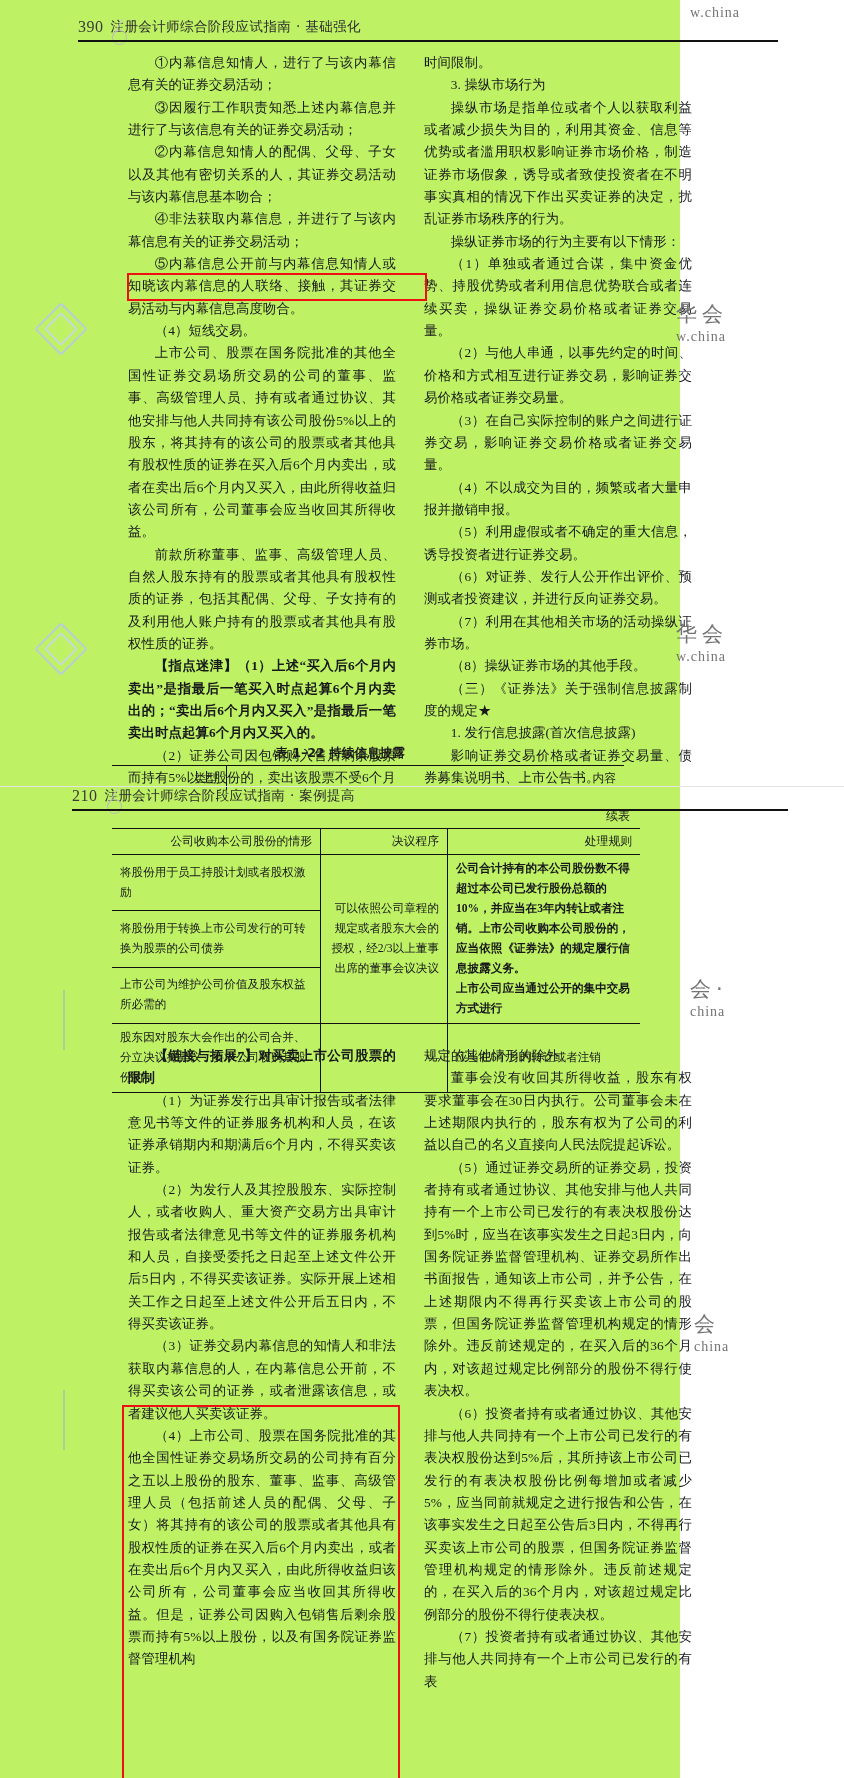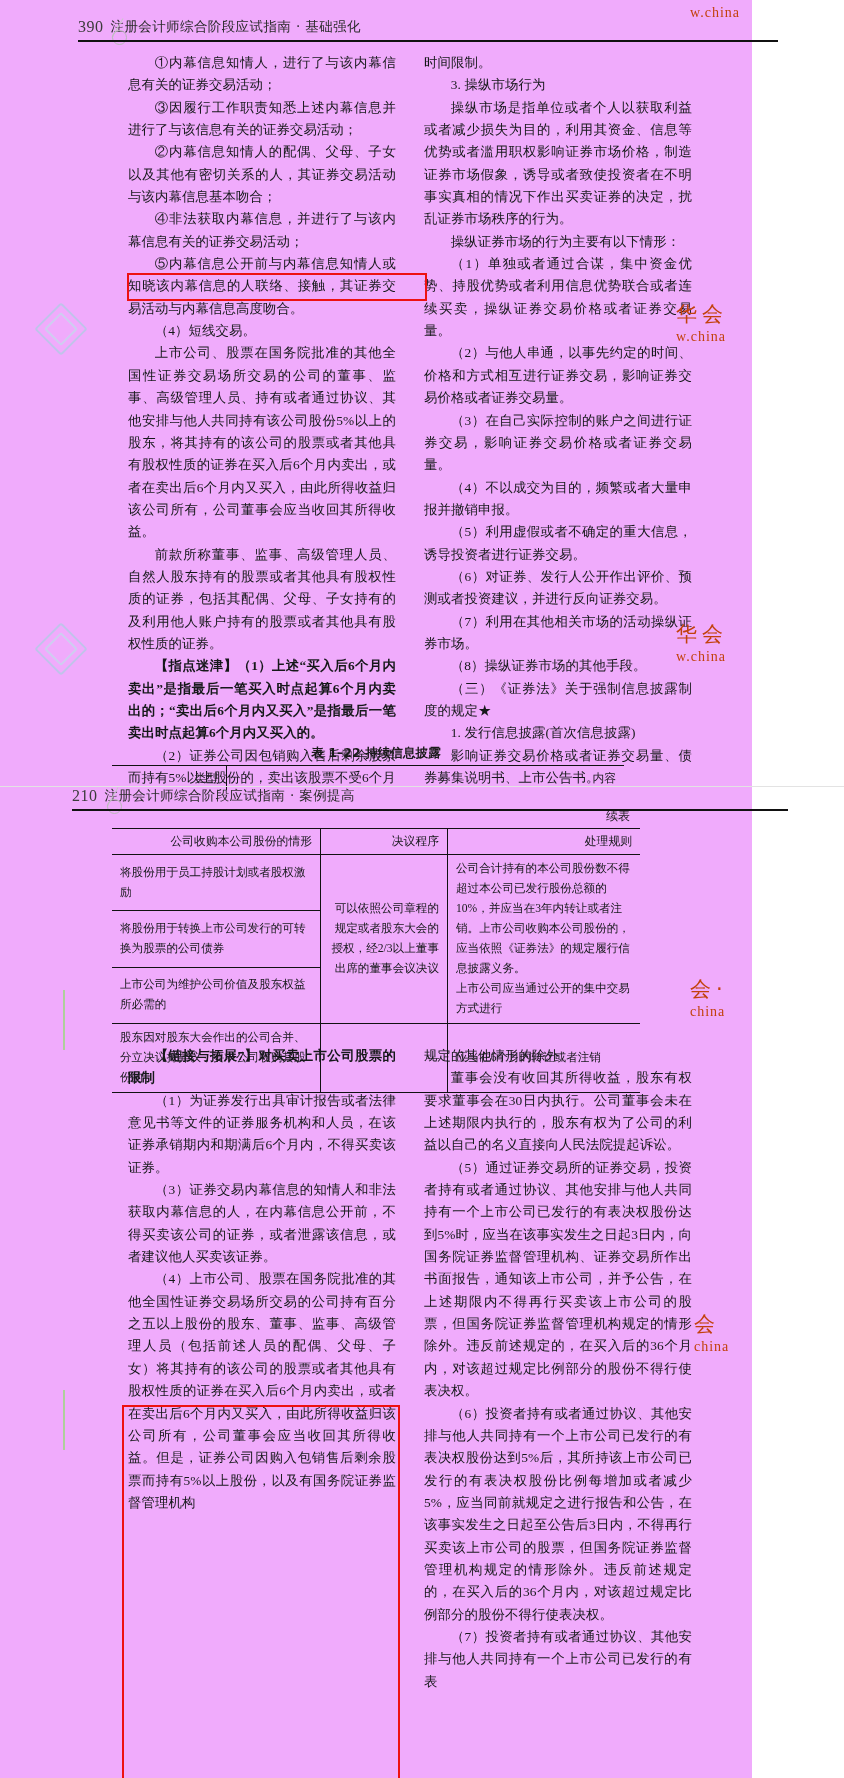--- a/index.html
+++ b/index.html
@@ -1,21 +1,21 @@
 <!DOCTYPE html>
 <html><head>
 <meta charset="utf-8">
 <style>
   html,body{margin:0;padding:0;background:#ffffff;}
   body{
     width:844px;height:1778px;position:relative;overflow:hidden;
     font-family:"Liberation Serif","DejaVu Serif",serif;
     color:#1a1a1a;
   }
-  .page{position:absolute;left:0;width:752px;background:#f0abfc;}
+  .page{position:absolute;left:0;width:680px;background:#bef264;}
   .page1{top:0;height:790px;}
   .page2{top:790px;height:988px;}
 
   
   .runhead{position:absolute;display:flex;align-items:flex-end;gap:7px;}
   .runhead .pnum{
     font-family:"Liberation Serif","DejaVu Serif",serif;
     font-size:16px;color:#3b3b3b;letter-spacing:.5px;
   }
   .runhead .rtitle{
@@ -68,21 +68,21 @@
 
   .contab{
     position:absolute;text-align:right;font-size:12px;
     font-family:"DejaVu Sans","Liberation Sans",sans-serif;
   }
 
   
   .redbox{position:absolute;border:2.5px solid #ee1111;box-sizing:border-box;pointer-events:none;}
 
   
-  .wm{position:absolute;color:#c2410c;pointer-events:none;user-select:none;white-space:nowrap;}
+  .wm{position:absolute;color:#737373;pointer-events:none;user-select:none;white-space:nowrap;}
   .wm .l1{font-size:21px;font-family:"DejaVu Sans","Liberation Sans",sans-serif;letter-spacing:5px;}
   .wm .l2{font-size:14px;font-family:"Liberation Serif","DejaVu Serif",serif;letter-spacing:1px;margin-top:1px;}
   .wmlogo{
     position:absolute;width:34px;height:34px;
     border:2px solid #b9c7e8;transform:rotate(45deg);
     border-radius:3px;opacity:.85;
   }
   .wmlogo:after{
     content:"";position:absolute;left:5px;top:5px;width:20px;height:20px;
     border:2px solid #c9d4ee;border-radius:2px;
@@ -182,40 +182,41 @@
       <tr>
         <td class="ctr vline" style="width:192px;">公司收购本公司股份的情形</td>
         <td class="ctr vline" style="width:110px;">决议程序</td>
         <td class="ctr">处理规则</td>
       </tr>
     </thead>
     <tbody>
       <tr>
         <td class="vline t2cell" style="border-bottom:none;height:46px;">将股份用于员工持股计划或者股权激励</td>
         <td class="vline t2cell ctr" rowspan="3">可以依照公司章程的规定或者股东大会的授权，经2/3以上董事出席的董事会议决议</td>
-        <td class="t2cell" rowspan="3" style="white-space:pre-line;">公司合计持有的本公司股份数不得超过本公司已发行股份总额的10%，并应当在3年内转让或者注销。上市公司收购本公司股份的，应当依照《证券法》的规定履行信息披露义务。
+        <td class="t2cell" rowspan="3" style="white-space:pre-line;font-weight:bold;">公司合计持有的本公司股份数不得超过本公司已发行股份总额的10%，并应当在3年内转让或者注销。上市公司收购本公司股份的，应当依照《证券法》的规定履行信息披露义务。
 上市公司应当通过公开的集中交易方式进行</td>
       </tr>
       <tr>
         <td class="vline t2cell" style="border-bottom:none;height:46px;">将股份用于转换上市公司发行的可转换为股票的公司债券</td>
       </tr>
       <tr>
         <td class="vline t2cell" style="height:46px;font-family:Liberation Serif, serif;">上市公司为维护公司价值及股东权益所必需的</td>
       </tr>
       <tr>
         <td class="vline t2cell" style="height:54px;">股东因对股东大会作出的公司合并、分立决议持异议，要求公司收购其股份的</td>
         <td class="vline t2cell ctr">—</td>
         <td class="t2cell">应当在6个月内转让或者注销</td>
       </tr>
     </tbody>
   </table>
 
   <div class="col" style="left:128px;top:255px;">
     <p class="ind bold">【链接与拓展7】对买卖上市公司股票的限制</p>
     <p class="ind">（1）为证券发行出具审计报告或者法律意见书等文件的证券服务机构和人员，在该证券承销期内和期满后6个月内，不得买卖该证券。</p>
+    <p class="ind">（2）为发行人及其控股股东、实际控制人，或者收购人、重大资产交易方出具审计报告或者法律意见书等文件的证券服务机构和人员，自接受委托之日起至上述文件公开后5日内，不得买卖该证券。实际开展上述相关工作之日起至上述文件公开后五日内，不得买卖该证券。</p>
     <p class="ind">（3）证券交易内幕信息的知情人和非法获取内幕信息的人，在内幕信息公开前，不得买卖该公司的证券，或者泄露该信息，或者建议他人买卖该证券。</p>
     <p class="ind">（4）上市公司、股票在国务院批准的其他全国性证券交易场所交易的公司持有百分之五以上股份的股东、董事、监事、高级管理人员（包括前述人员的配偶、父母、子女）将其持有的该公司的股票或者其他具有股权性质的证券在买入后6个月内卖出，或者在卖出后6个月内又买入，由此所得收益归该公司所有，公司董事会应当收回其所得收益。但是，证券公司因购入包销售后剩余股票而持有5%以上股份，以及有国务院证券监督管理机构</p>
   </div>
 
   <div class="col" style="left:424px;top:255px;">
     <p>规定的其他情形的除外。</p>
     <p class="ind">董事会没有收回其所得收益，股东有权要求董事会在30日内执行。公司董事会未在上述期限内执行的，股东有权为了公司的利益以自己的名义直接向人民法院提起诉讼。</p>
     <p class="ind">（5）通过证券交易所的证券交易，投资者持有或者通过协议、其他安排与他人共同持有一个上市公司已发行的有表决权股份达到5%时，应当在该事实发生之日起3日内，向国务院证券监督管理机构、证券交易所作出书面报告，通知该上市公司，并予公告，在上述期限内不得再行买卖该上市公司的股票，但国务院证券监督管理机构规定的情形除外。违反前述规定的，在买入后的36个月内，对该超过规定比例部分的股份不得行使表决权。</p>
     <p class="ind">（6）投资者持有或者通过协议、其他安排与他人共同持有一个上市公司已发行的有表决权股份达到5%后，其所持该上市公司已发行的有表决权股份比例每增加或者减少5%，应当同前就规定之进行报告和公告，在该事实发生之日起至公告后3日内，不得再行买卖该上市公司的股票，但国务院证券监督管理机构规定的情形除外。违反前述规定的，在买入后的36个月内，对该超过规定比例部分的股份不得行使表决权。</p>
     <p class="ind">（7）投资者持有或者通过协议、其他安排与他人共同持有一个上市公司已发行的有表</p>

